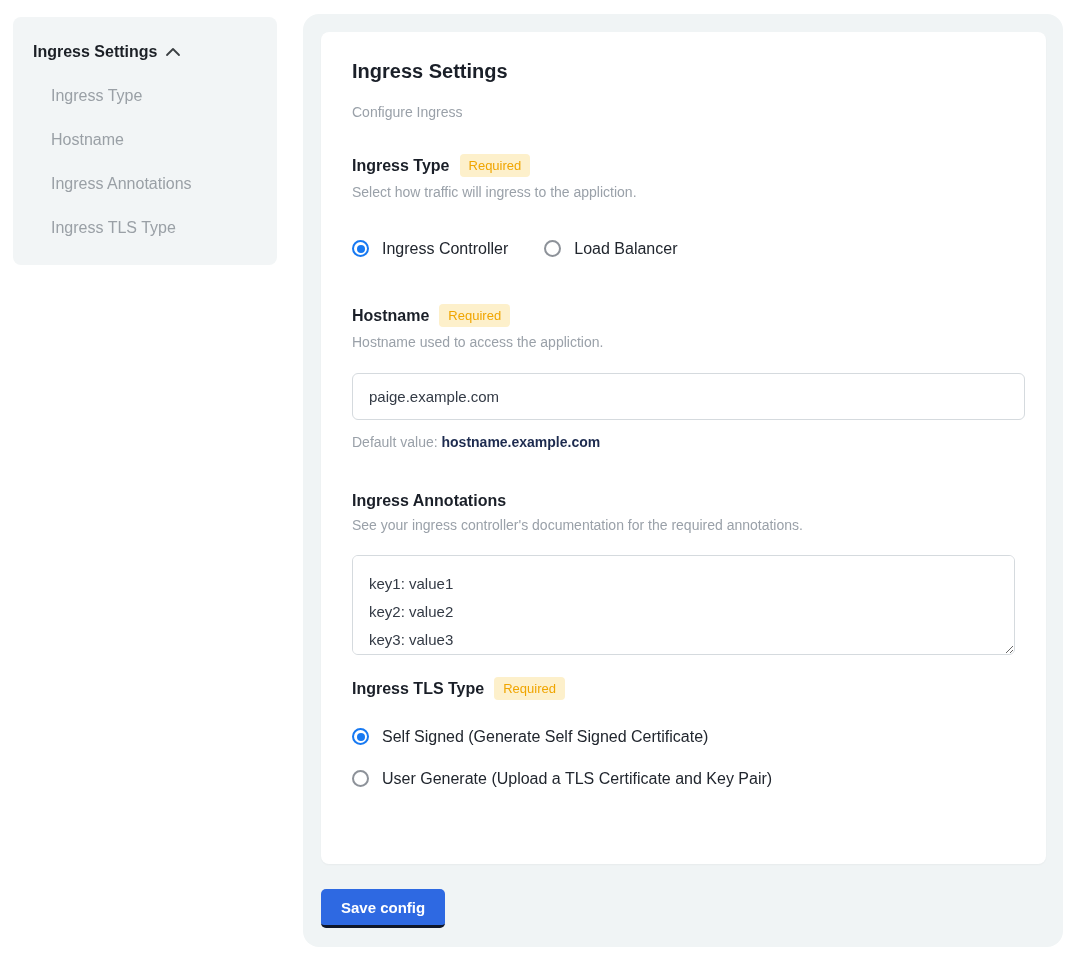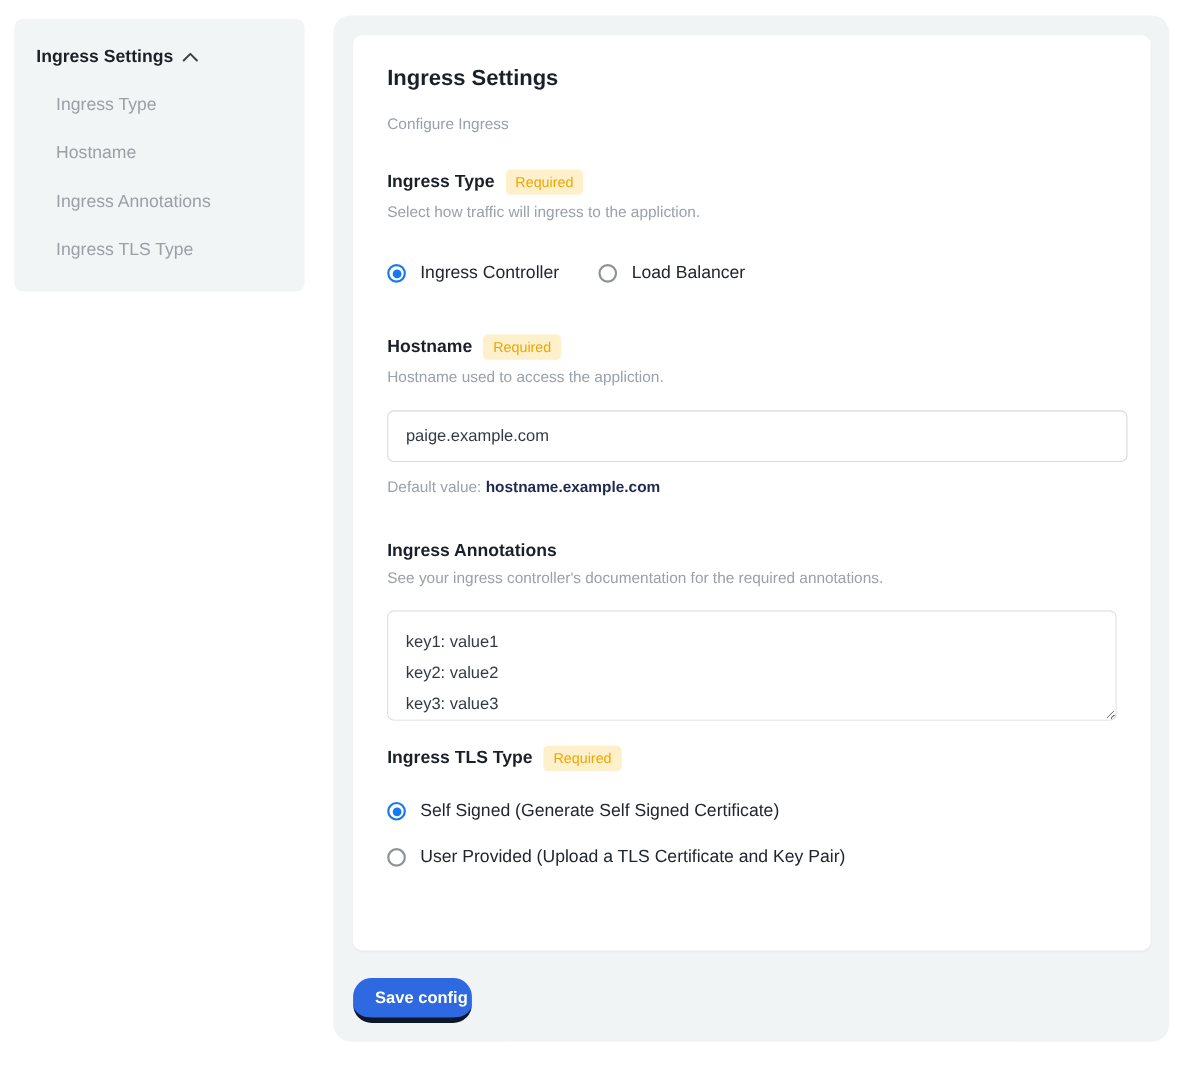--- a/index.html
+++ b/index.html
@@ -102,26 +102,26 @@
     font-size: 15px; line-height: 28px; color: #333a45;
     resize: vertical; outline: none;
   }
 
   
   .save-button {
     position: absolute;
     left: 18px; top: 875px;
     background: #2e69e2;
     border: none;
-    border-bottom: 5px solid #0f172a;
-    border-radius: 17px;
+    border-bottom: 3px solid #0f172a;
+    border-radius: 5px;
     color: #ffffff;
     font-family: "Liberation Sans", sans-serif;
     font-size: 15px; font-weight: 700;
-    padding: 10px 4px 9px 20px;
+    padding: 10px 20px 9px 20px;
     cursor: pointer;
   }
 </style>
 </head>
 <body>
 
 <aside class="sidebar">
   <div class="sidebar-header">
     <span>Ingress Settings</span>
     <span>
@@ -190,21 +190,21 @@
         <span class="section-label">Ingress TLS Type</span>
         <span class="badge">Required</span>
       </div>
       <div class="radio-col">
         <div class="radio-option">
           <span class="radio selected"></span>
           <span class="radio-label">Self Signed (Generate Self Signed Certificate)</span>
         </div>
         <div class="radio-option">
           <span class="radio"></span>
-          <span class="radio-label">User Provided (Upload a TLS Certificate and Key Pair)</span>
+          <span class="radio-label">User Generate (Upload a TLS Certificate and Key Pair)</span>
         </div>
       </div>
     </div>
 
   </section>
 
   <button class="save-button">Save config</button>
 </main>
 
 </body></html>

